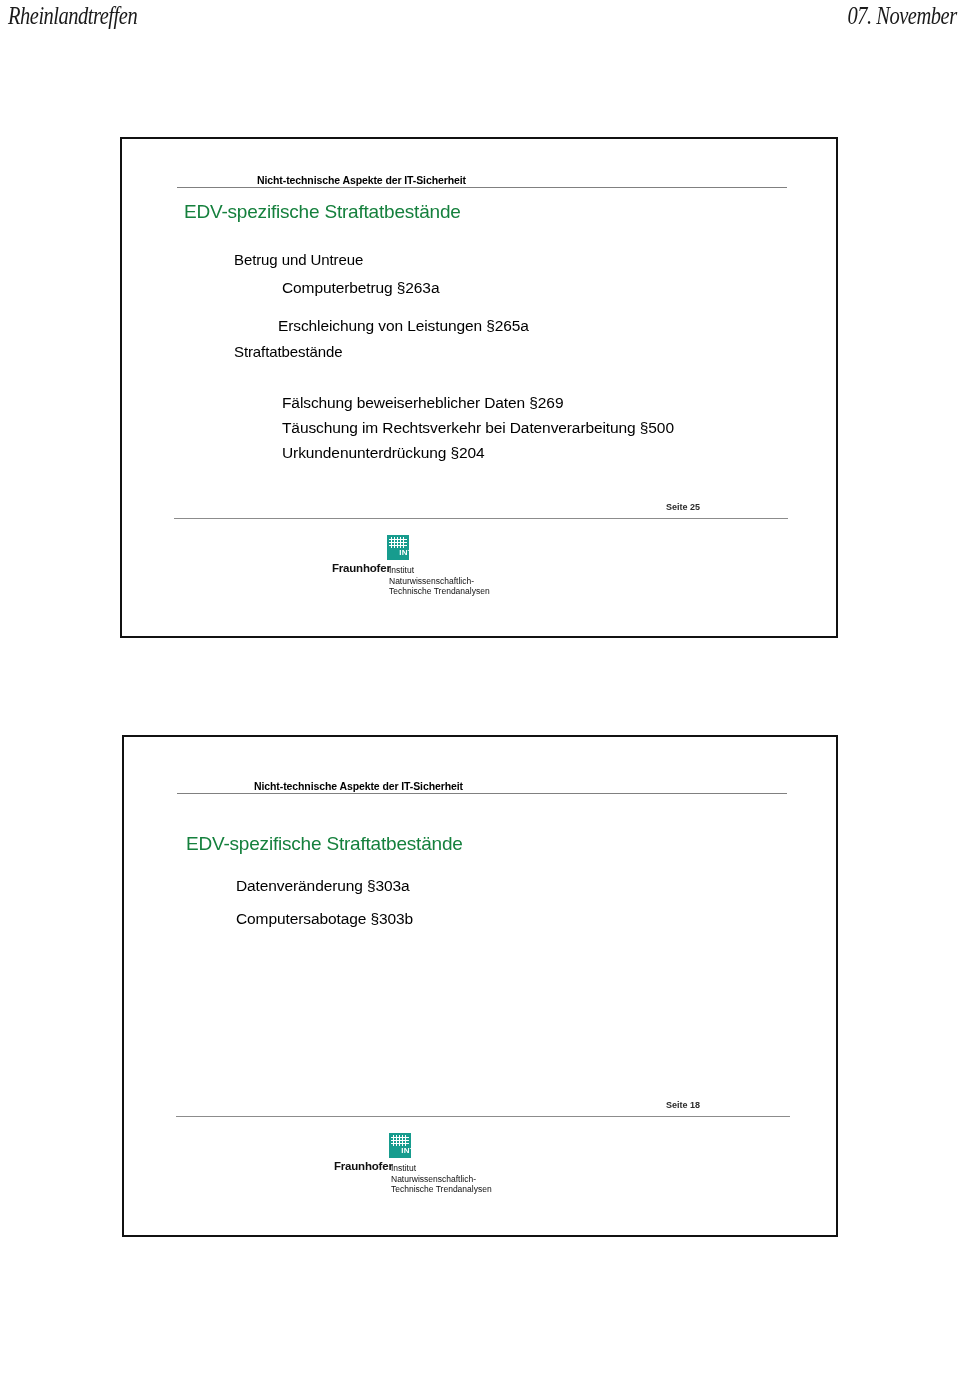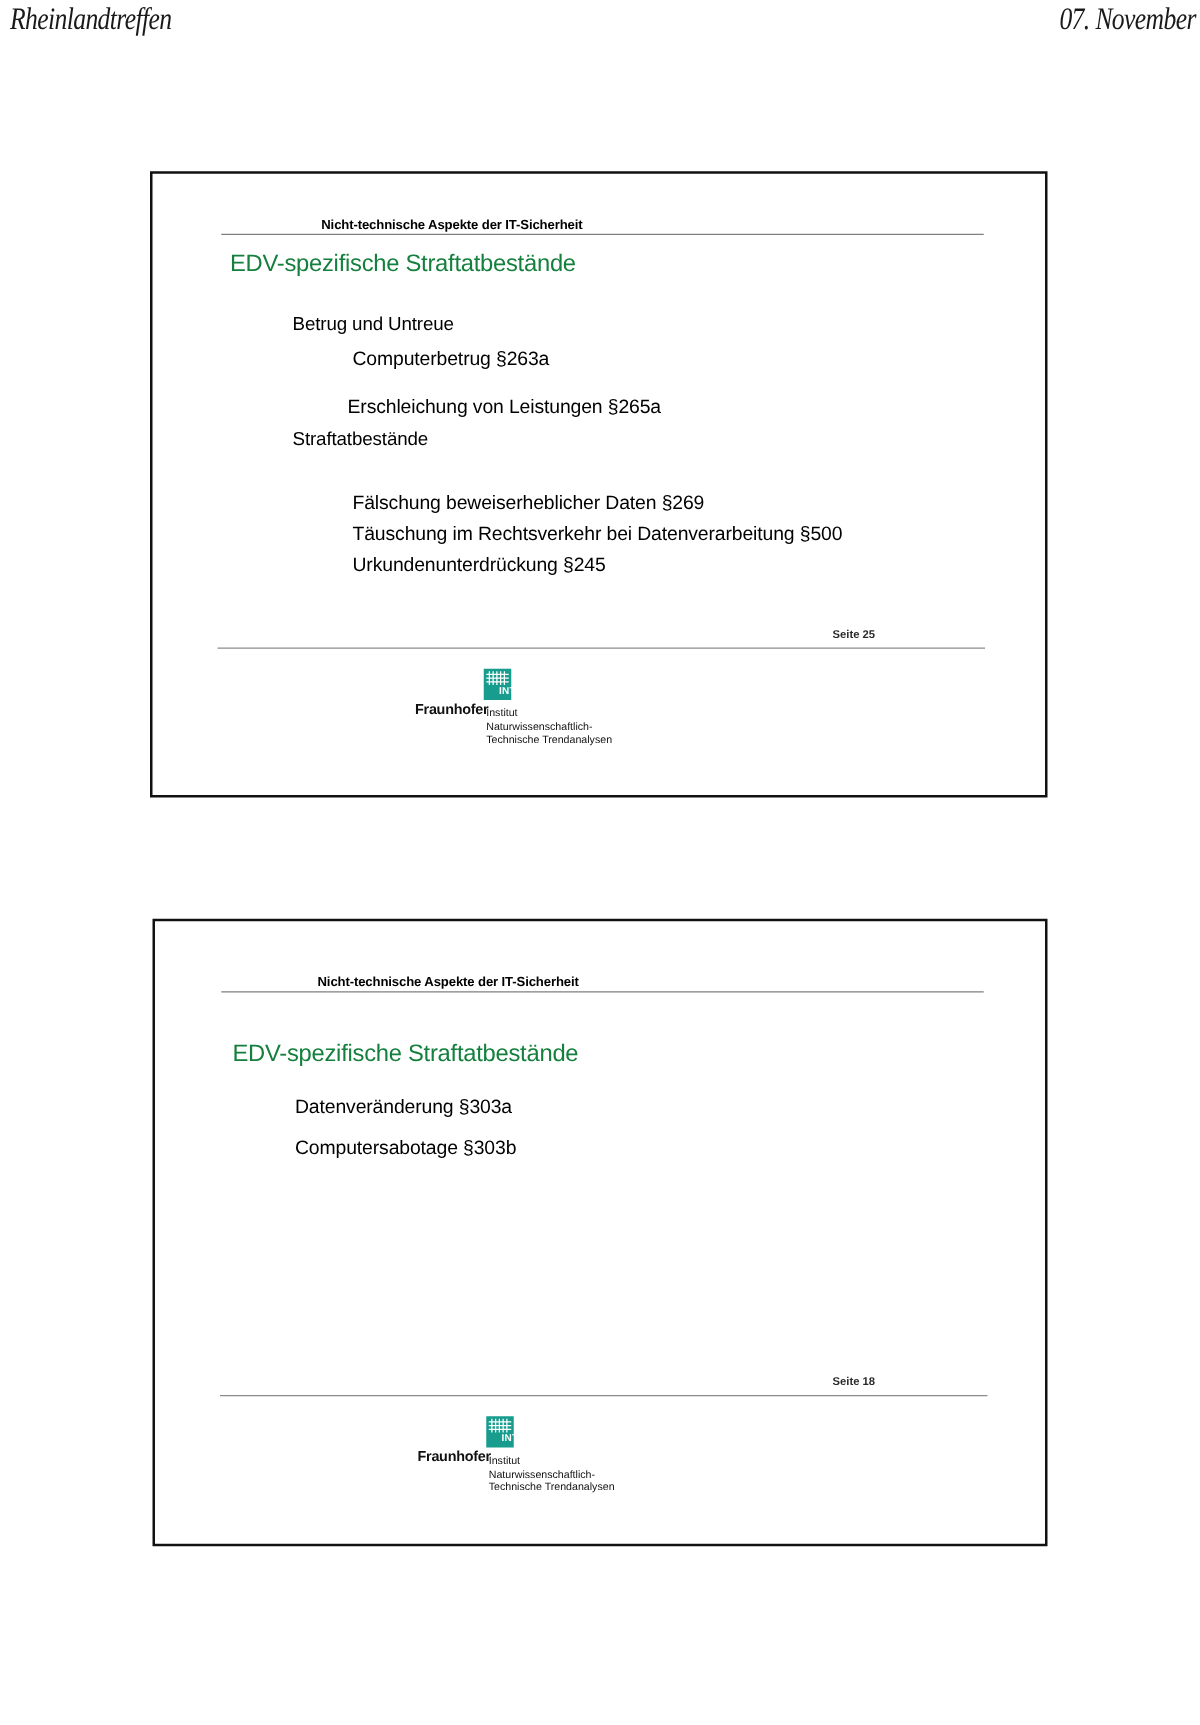--- a/index.html
+++ b/index.html
@@ -225,21 +225,21 @@
 
       <div class="slide-title" style="left:62px; top:62px;">EDV-spezifische Straftatbestände</div>
 
       <div class="bullet-line lvl-1" style="left:112px; top:112px;">Betrug und Untreue</div>
       <div class="bullet-line lvl-2" style="left:160px; top:140px;">Computerbetrug  §263a</div>
       <div class="bullet-line lvl-2" style="left:156px; top:165px;margin-top:13px;">Erschleichung von Leistungen  §265a</div>
 
       <div class="bullet-line lvl-1" style="left:112px; top:204px;">Straftatbestände</div>
       <div class="bullet-line lvl-2" style="left:160px; top:255px;">Fälschung beweiserheblicher Daten §269</div>
       <div class="bullet-line lvl-2" style="left:160px; top:280px;">Täuschung im Rechtsverkehr bei Datenverarbeitung §500</div>
-      <div class="bullet-line lvl-2" style="left:160px; top:305px;">Urkundenunterdrückung §245</div>
+      <div class="bullet-line lvl-2" style="left:160px; top:305px;">Urkundenunterdrückung §204</div>
 
       <div class="slide-pagenum" style="right:50px; top:363px; width:120px;">Seite 25</div>
       <div class="slide-footer-rule" style="left:52px; top:379px; width:614px;"></div>
 
       <div class="fh-logo" style="left:210px; top:396px;">
         <div class="fh-mark">
           <div class="grid">
             <span class="v" style="left:2px;"></span>
             <span class="v" style="left:5px;"></span>
             <span class="v" style="left:8px;"></span>

